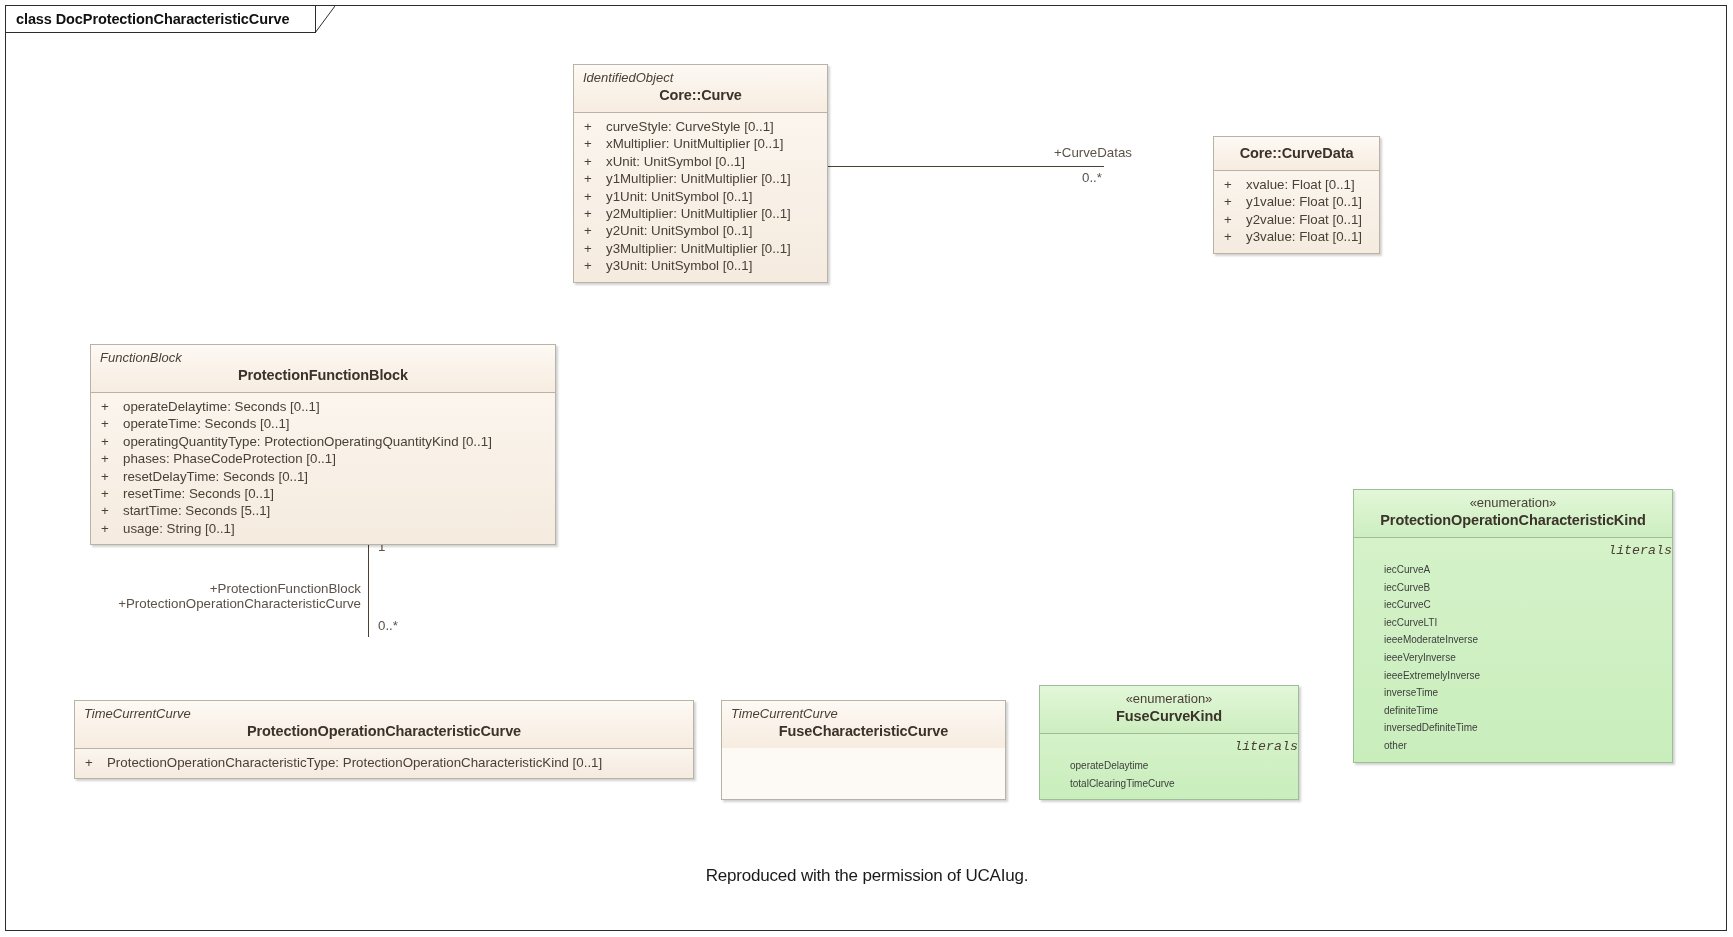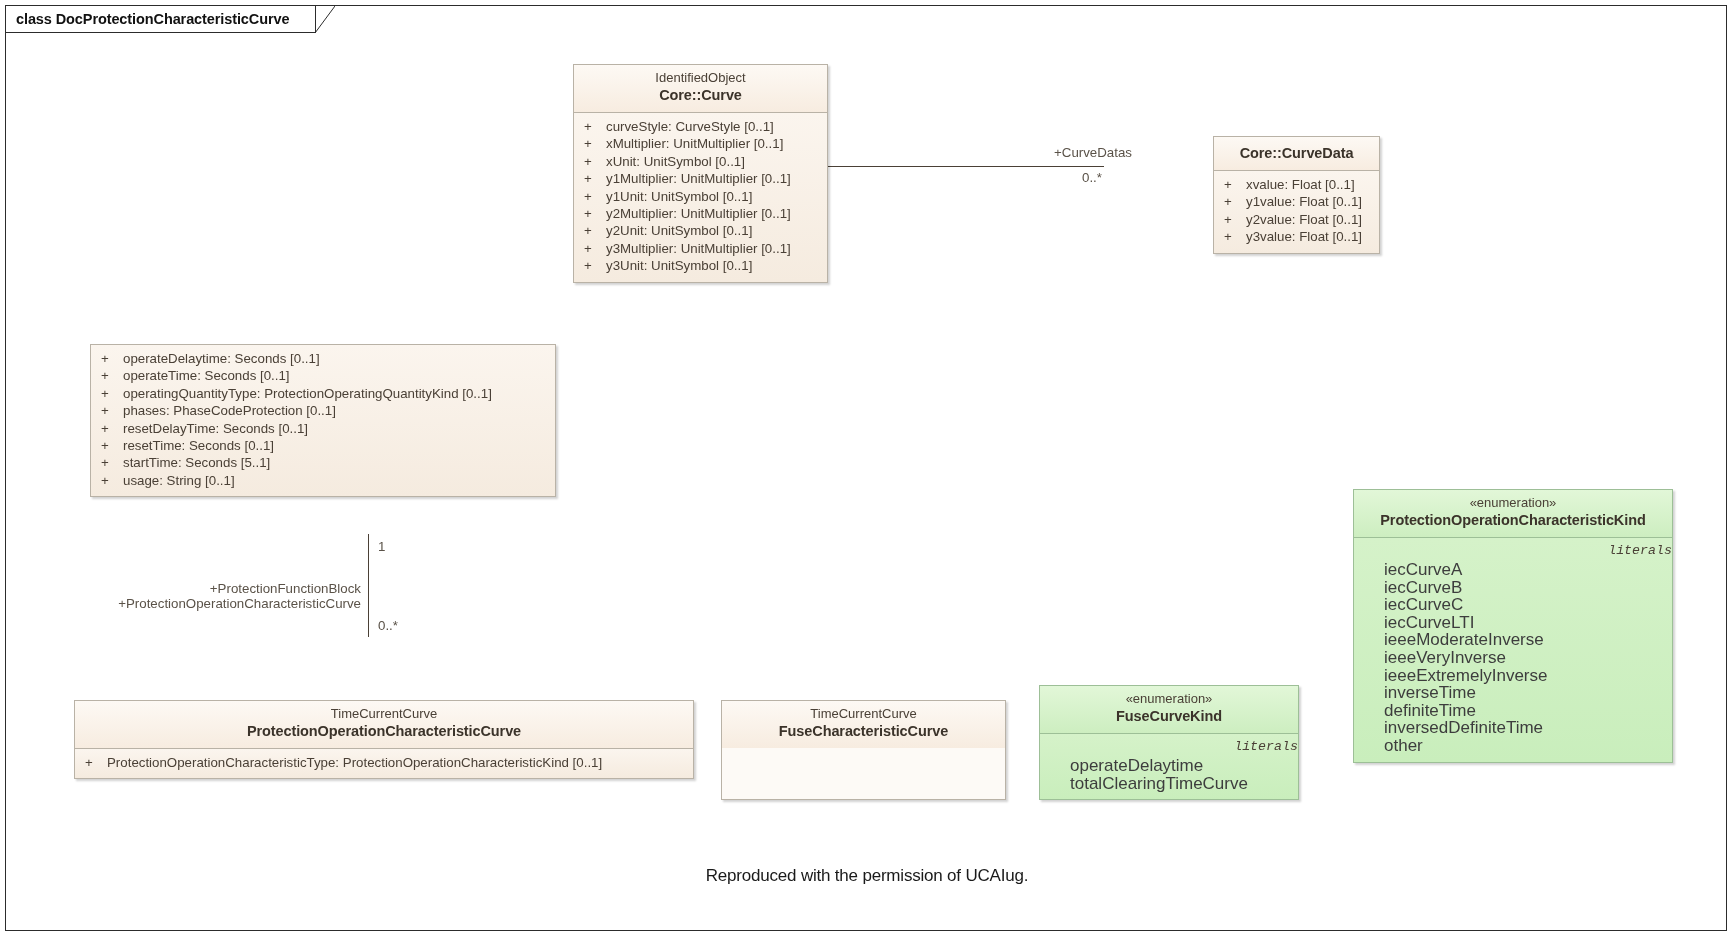--- a/index.html
+++ b/index.html
@@ -76,22 +76,23 @@
   }
   .enum .uml-header {
     border-bottom: 1px solid #9dbf97;
     background: linear-gradient(to bottom, #e2f7d8 0%, #cdeec0 100%);
   }
   .uml-header.no-border {
     border-bottom: none;
   }
   .stereotype {
     display: block;
-    text-align: center;
+    text-align: left;
     font-size: 13px;
+    font-style: italic;
     color: #4a4036;
     white-space: nowrap;
     overflow: hidden;
     line-height: 16px;
   }
   .stereotype.guillemet {
     font-style: normal;
   }
   .class-name {
     display: block;
@@ -134,21 +135,21 @@
     display: block;
     text-align: right;
     font-size: 13.3px;
     font-style: italic;
     color: #4a4036;
     line-height: 18px;
     margin-bottom: 1px;
     font-family: Liberation Mono, monospace;
   }
   .lit-row {
-    font-size: 17px;
+    font-size: 10px;
     line-height: 17.6px;
     color: #3d3d3d;
     white-space: nowrap;
     padding-left: 30px;
   }
 
   
   .conn-line {
     position: absolute;
     background: #4a4036;
@@ -275,20 +276,24 @@
         <span class="attr-text">y2value: Float [0..1]</span>
       </div>
       <div class="attr-row">
         <span class="attr-vis">+</span>
         <span class="attr-text">y3value: Float [0..1]</span>
       </div>
     </div>
   </div>
 
   <div class="uml-box" style="left:84px; top:338px; width:466px;">
+    <div class="uml-header">
+      <span class="stereotype">FunctionBlock</span>
+      <span class="class-name">ProtectionFunctionBlock</span>
+    </div>
     <div class="uml-body">
       <div class="attr-row">
         <span class="attr-vis">+</span>
         <span class="attr-text">operateDelaytime: Seconds [0..1]</span>
       </div>
       <div class="attr-row">
         <span class="attr-vis">+</span>
         <span class="attr-text">operateTime: Seconds [0..1]</span>
       </div>
       <div class="attr-row">

